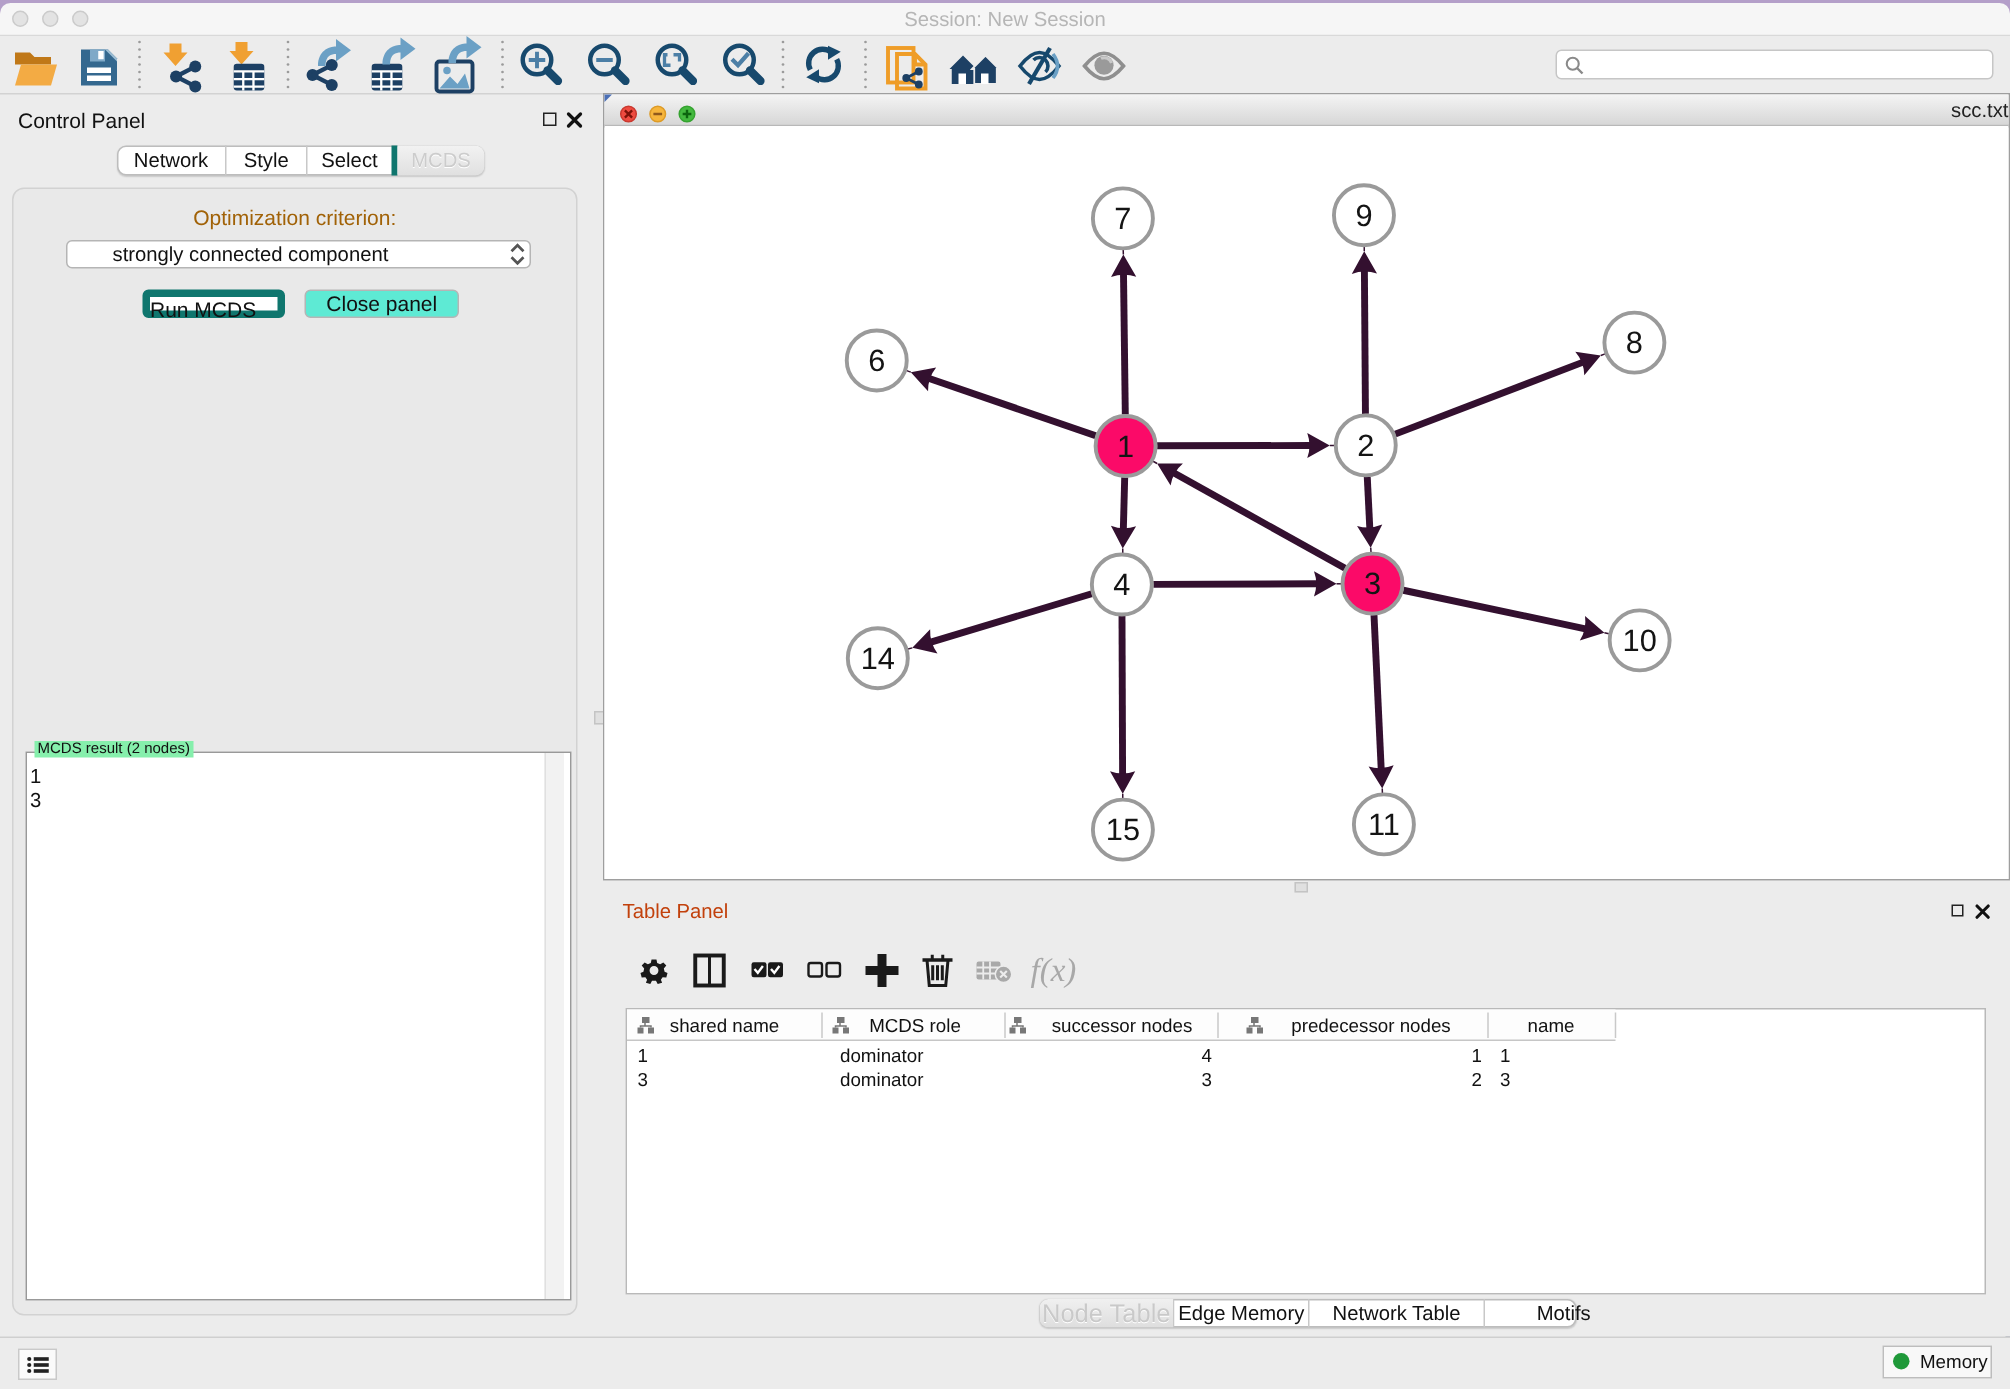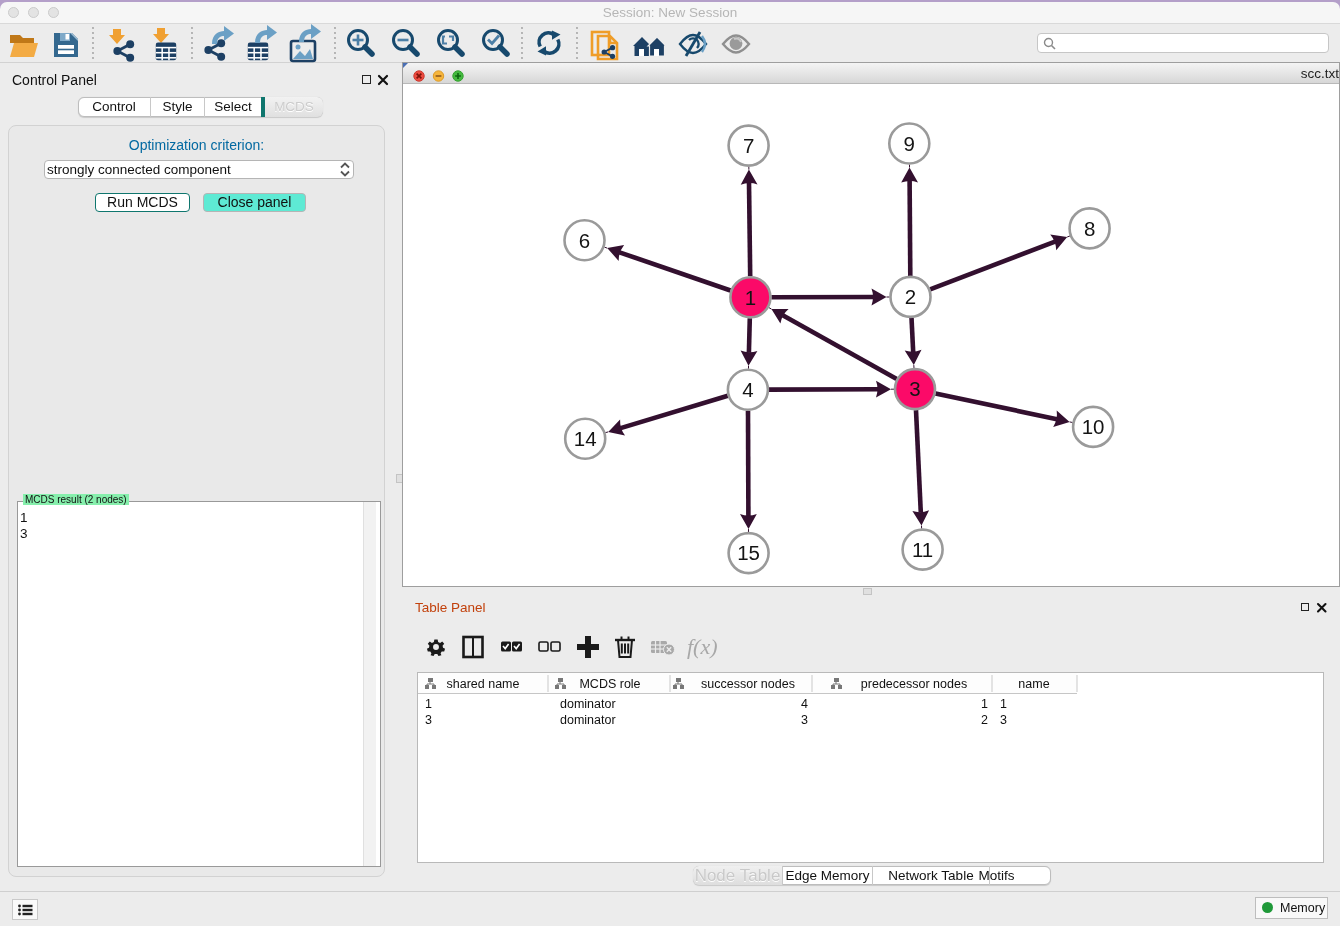--- a/index.html
+++ b/index.html
@@ -189,35 +189,35 @@
   </svg>
 
 <div class="abs" style="left:0;top:64px;width:393px;height:827px;background:#ececec"></div>
 <div class="abs" style="left:12px;top:72px;font-size:14px;color:#111">Control Panel</div>
 <div class="abs" style="left:362px;top:75px;width:9px;height:9px;border:1.6px solid #222"></div>
 <svg class="abs" style="left:377px;top:74px" width="12" height="12">
     <path d="M 2 2 L 10 10 M 10 2 L 2 10" stroke="#111" stroke-width="2.2" stroke-linecap="round"></path>
   </svg>
 
 <div class="abs" style="left:78px;top:97px;width:245px;height:20px;background:#fff;border:1px solid #bdbdbd;border-radius:6px;box-shadow:0 0.5px 1px rgba(0,0,0,.15)"></div>
-<div class="abs" style="left:78px;top:97px;width:73px;height:20px;font-size:13.5px;color:#111;text-align:center;line-height:20px;border-right:1px solid #c8c8c8">Control</div>
+<div class="abs" style="left:78px;top:97px;width:73px;height:20px;font-size:13.5px;color:#111;text-align:center;line-height:20px;border-right:1px solid #c8c8c8">Network</div>
 <div class="abs" style="left:151px;top:97px;width:54px;height:20px;font-size:13.5px;color:#111;text-align:center;line-height:20px;border-right:1px solid #c8c8c8">Style</div>
 <div class="abs" style="left:205px;top:97px;width:60px;height:20px;font-size:13.5px;color:#111;text-align:center;line-height:20px;border-right:4px solid #0f766e">Select</div>
 <div class="abs" style="left:265px;top:97px;width:58px;height:20px;font-size:13.5px;color:#ccc;text-align:center;line-height:20px;background:linear-gradient(#f2f2f2,#e0e0e0);border-radius:0 6px 6px 0;text-shadow:0 1px 0 #fff">MCDS</div>
 
 <div class="abs" style="left:8px;top:125px;width:377px;height:752px;background:#e9e9e9;border:1px solid #d2d2d2;border-radius:8px"></div>
-<div class="abs" style="left:8px;top:137px;width:377px;text-align:center;font-size:14px;color:#0369a1">Optimization criterion:</div>
-
-<div class="abs" style="left:44px;top:160px;width:310px;height:19px;background:#fff;border:1px solid #b5b5b5;border-radius:4px;font-size:13.5px;color:#111;line-height:17px;padding-left:2px">strongly connected component</div>
+<div class="abs" style="left:8px;top:137px;width:377px;text-align:center;font-size:14px;color:#a16207">Optimization criterion:</div>
+
+<div class="abs" style="left:44px;top:160px;width:310px;height:19px;background:#fff;border:1px solid #b5b5b5;border-radius:4px;font-size:13.5px;color:#111;line-height:17px;padding-left:30px">strongly connected component</div>
 <svg class="abs" style="left:338px;top:162px" width="14" height="15">
     <path d="M 3 5.5 L 7 1.5 L 11 5.5" fill="none" stroke="#555" stroke-width="1.8"></path>
     <path d="M 3 9.5 L 7 13.5 L 11 9.5" fill="none" stroke="#555" stroke-width="1.8"></path>
   </svg>
 
-<div class="abs" style="left:95px;top:193px;width:95px;height:19px;background:#fff;border:1px solid #0f766e;border-radius:4px;font-size:14px;color:#111;text-align:center;line-height:17px">Run MCDS</div>
+<div class="abs" style="left:95px;top:193px;width:95px;height:19px;background:#fff;border:5px solid #0f766e;border-radius:4px;font-size:14px;color:#111;line-height:17px">Run MCDS</div>
 <div class="abs" style="left:203px;top:193px;width:103px;height:19px;background:#5eead4;border:1px solid #b5b5b5;border-radius:4px;font-size:14px;color:#111;text-align:center;line-height:17px">Close panel</div>
 
 <div class="abs" style="left:17px;top:501px;width:364px;height:366px;border:1px solid #999;background:#fff"></div>
 <div class="abs" style="left:23px;top:494px;background:#86efac;font-size:10px;color:#111;padding:0 2px">MCDS result (2 nodes)</div>
 <div class="abs" style="left:363px;top:502px;width:13px;height:364px;background:#f2f2f2;border-left:1px solid #e0e0e0"></div>
 <div class="abs" style="left:20px;top:510px;font-size:13.5px;color:#111;line-height:16px">1<br>3</div>
 
 <div class="abs" style="left:396px;top:474px;width:7px;height:9px;background:#e0e0e0;border:1px solid #c4c4c4"></div>
 
 <div class="abs" style="left:402px;top:62px;width:938px;height:525px;border:1px solid #9e9e9e;background:#fff"></div>
@@ -400,21 +400,21 @@
     <text x="142" y="30">dominator</text>
     <text x="390" y="30" text-anchor="end">3</text>
     <text x="570" y="30" text-anchor="end">2</text>
     <text x="582" y="30">3</text>
 </svg>
 
 <div class="abs" style="left:693px;top:866px;width:358px;height:19px;background:#fff;border:1px solid #bdbdbd;border-radius:6px;box-shadow:0 0.5px 1px rgba(0,0,0,.15)"></div>
 <div class="abs" style="left:693px;top:866px;width:90px;height:19px;font-size:17px;color:#c9c9c9;text-align:center;line-height:19px;background:linear-gradient(#f0f0f0,#dedede);border-radius:6px 0 0 6px;text-shadow:0 1px 0 #fff;border-right:1px solid #c8c8c8">Node Table</div>
 <div class="abs" style="left:783px;top:866px;width:90px;height:19px;font-size:13.5px;color:#111;text-align:center;line-height:19px;border-right:1px solid #c8c8c8">Edge Memory</div>
 <div class="abs" style="left:873px;top:866px;width:117px;height:19px;font-size:13.5px;color:#111;text-align:center;line-height:19px;border-right:1px solid #c8c8c8">Network Table</div>
-<div class="abs" style="left:966px;top:866px;width:61px;height:19px;font-size:13.5px;color:#111;text-align:center;line-height:19px">Motifs</div>
+<div class="abs" style="left:1012px;top:866px;width:61px;height:19px;font-size:13.5px;color:#111;text-align:center;line-height:19px">Motifs</div>
 
 <div class="abs" style="left:0;top:891px;width:1340px;height:35px;background:#ececec;border-top:1px solid #cfcfcf"></div>
 <div class="abs" style="left:12px;top:899px;width:26px;height:21px;background:#fafafa;border:1px solid #c9c9c9"></div>
 <svg class="abs" style="left:18px;top:904px" width="15" height="12">
     <g fill="#222">
       <circle cx="1.5" cy="2" r="1.4"></circle>
       <rect x="4.5" y="0.8" width="10" height="2.4"></rect>
       <circle cx="1.5" cy="6" r="1.4"></circle>
       <rect x="4.5" y="4.8" width="10" height="2.4"></rect>
       <circle cx="1.5" cy="10" r="1.4"></circle>

